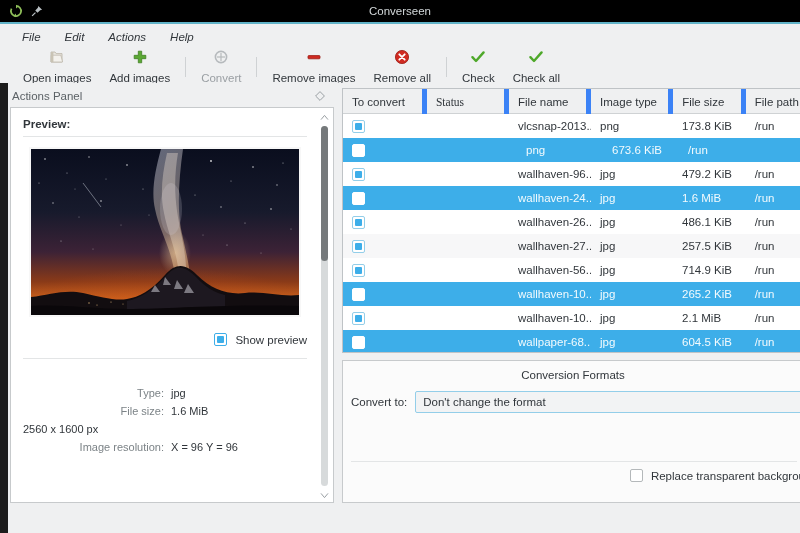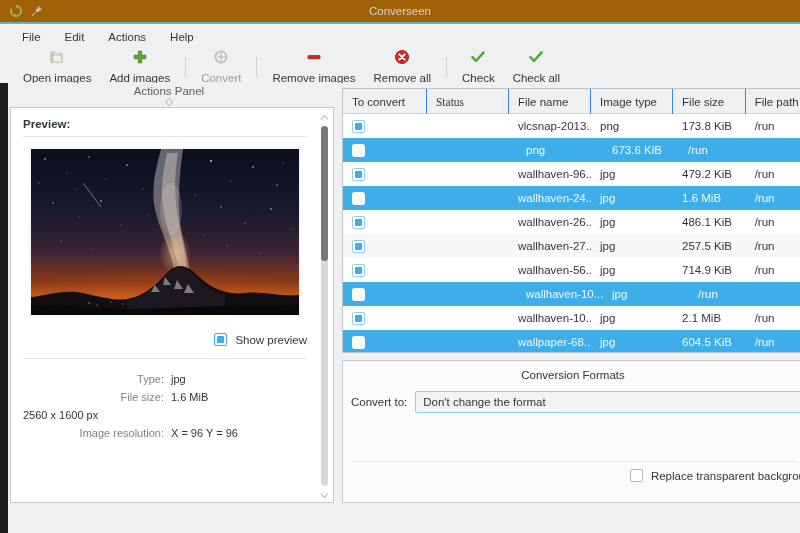--- a/index.html
+++ b/index.html
@@ -6,21 +6,21 @@
   html, body {
     width: 800px; height: 533px; overflow: hidden;
     font-family: "Liberation Sans", sans-serif;
     background: #1c1c1c;
   }
   body { position: relative; }
 
   
   .titlebar {
     position: absolute; left: 0; top: 0; width: 800px; height: 22px;
-    background: #a16207;
+    background: #000000;
     display: flex; align-items: center;
   }
   .titlebar-icons { display: flex; align-items: center; gap: 7px; padding-left: 9px; }
   .tb-icon { width: 14px; height: 14px; display: block; }
   .titlebar-title {
     position: absolute; left: 0; top: 0; width: 800px; height: 22px;
     line-height: 22px; text-align: center;
     color: #d3d8da; font-size: 11.5px;
   }
   .accentline {
@@ -30,20 +30,21 @@
 
   
   .menubar {
     position: absolute; left: 0; top: 24px; width: 800px; height: 26px;
     background: #eff0f1;
     display: flex; align-items: center; padding-left: 12px; gap: 4px;
   }
   .menuitem {
     font-size: 11.5px; color: #31363b; padding: 3px 10px; border-radius: 2px;
     cursor: default;
+    font-style: italic;
   }
 
   
   .toolbar {
     position: absolute; left: 0; top: 50px; width: 800px; height: 33px;
     background: #eff0f1;
     display: flex; align-items: center; padding-left: 14px; gap: 0px;
   }
   .tbtn {
     display: flex; align-items: center; gap: 7px;
@@ -65,21 +66,20 @@
     background: #1c1c1c;
   }
 
   
   .actions-panel {
     position: absolute; left: 8px; top: 85px; width: 326px; height: 418px;
   }
   .ap-header {
     height: 22px; display: flex; align-items: center; justify-content: space-between;
     padding: 0 8px 0 4px;
-    flex-direction: column;
   }
   .ap-title { font-size: 11.5px; color: #5c6266; }
   .ap-float { width: 12px; height: 12px; }
   .ap-body {
     position: absolute; left: 2px; top: 22px; width: 324px; height: 396px;
     background: #ffffff; border: 1px solid #c7cacc;
   }
   .ap-inner { position: absolute; left: 0; top: 0; width: 308px; height: 394px; padding: 10px 12px 0 12px; }
 
   .preview-label { font-size: 11.5px; font-weight: bold; color: #31363b; margin-bottom: 6px; }
@@ -96,21 +96,21 @@
     width: 13px; height: 13px; border: 1px solid #93cee9; background: #fff;
     border-radius: 2px; display: block; position: relative; flex: 0 0 13px;
   }
   .cb.checked { border-color: #3daee9; }
   .cb.checked::after {
     content: ""; position: absolute; left: 2px; top: 2px;
     width: 7px; height: 7px; background: #3daee9; border-radius: 1px;
   }
   .showprev-text { font-size: 11.5px; color: #31363b; }
 
-  .meta-table { margin-top: 14px; width: 284px; }
+  .meta-table { margin-top: 28px; width: 284px; }
   .meta-row { display: flex; font-size: 11px; margin-bottom: 6px; }
   .meta-k { width: 148px; text-align: right; color: #7c8387; padding-right: 7px; }
   .meta-v { color: #31363b; }
 
   
   .lp-scroll {
     position: absolute; right: 2px; top: 2px; width: 14px; height: 392px;
   }
   .lp-arrow { width: 14px; height: 14px; display: flex; align-items: center; justify-content: center; }
   .lp-track {
@@ -123,21 +123,21 @@
   }
 
   
   .filetable {
     position: absolute; left: 342px; top: 88px; width: 462px; height: 265px;
     background: #fff; border: 1px solid #bfc3c6; overflow: hidden;
   }
   .th-row { display: flex; height: 25px; background: #eff0f1; border-bottom: 1px solid #cfd2d4; }
   .th {
     font-size: 11.5px; color: #31363b; display: flex; align-items: center;
-    padding-left: 9px; border-right: 1px solid #3b82f6; height: 25px;
+    padding-left: 9px; border-right: 5px solid #3b82f6; height: 25px;
   }
   .c0 { width: 88px; }
   .c1 { width: 86px; font-family: Liberation Serif, serif; }
   .c2 { width: 86px; }
   .c3 { width: 86px; }
   .c4 { width: 76px; }
   .c5 { width: 60px; border-right: none; }
 
   .tr { display: flex; height: 24px; align-items: center; }
   .tr.alt { background: #f7f7f8; }
@@ -514,20 +514,21 @@
         <div class="td c4">714.9 KiB</div>
         <div class="td c5">/run</div>
       </div>
       <div class="tr sel">
         <div class="td c0">
           <span class="rowcb"></span>
         </div>
         <div class="td c1"></div>
         <div class="td c2">wallhaven-10...</div>
         <div class="td c3">jpg</div>
+        <div class="td c4">265.2 KiB</div>
         <div class="td c5">/run</div>
       </div>
       <div class="tr">
         <div class="td c0">
           <span class="rowcb checked"></span>
         </div>
         <div class="td c1"></div>
         <div class="td c2">wallhaven-10...</div>
         <div class="td c3">jpg</div>
         <div class="td c4">2.1 MiB</div>

